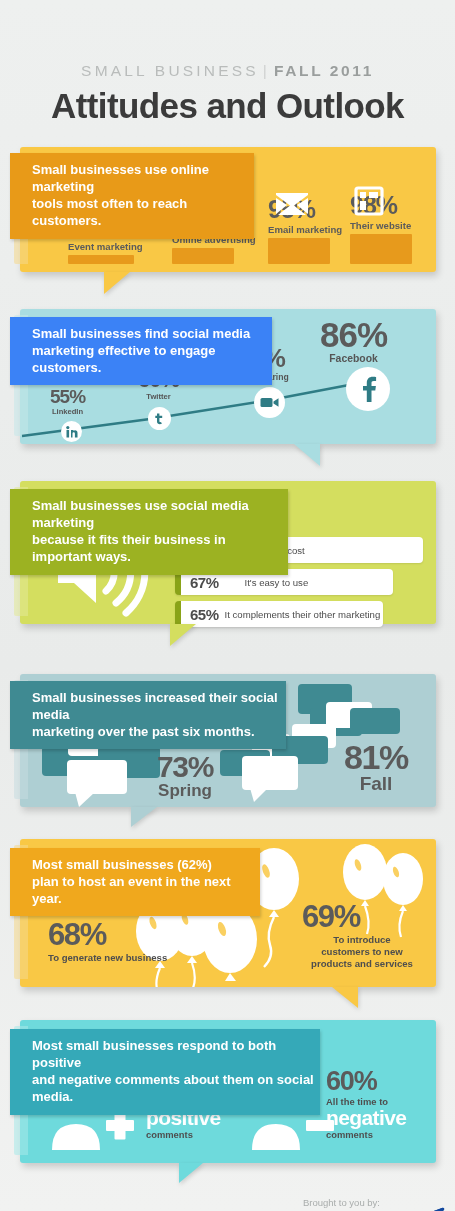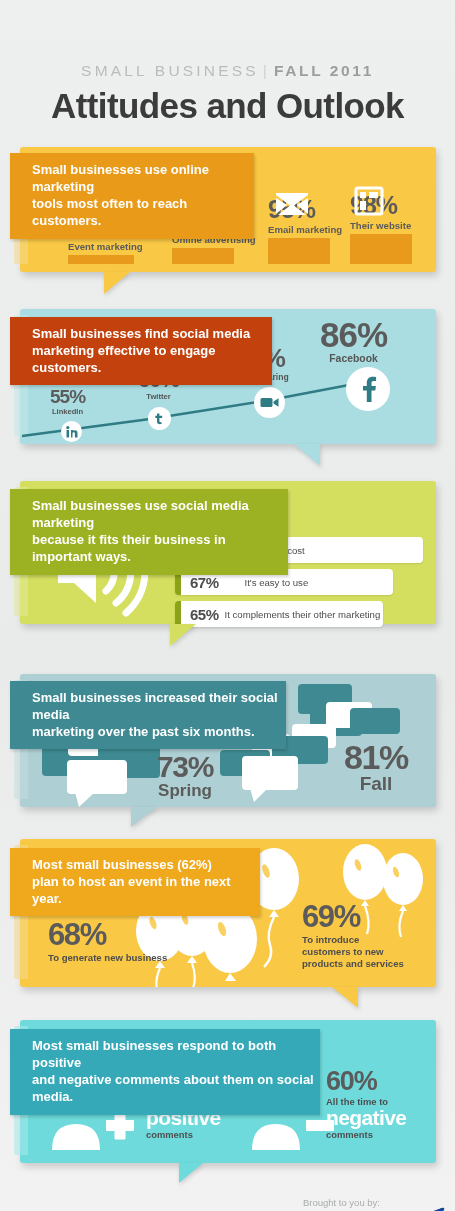--- a/index.html
+++ b/index.html
@@ -38,21 +38,21 @@
     border-top:22px solid #f9c845; filter:drop-shadow(1px 2px 2px rgba(0,0,0,.15)); }
   .col { position:absolute; bottom:6px; text-align:left; }
   .col .pct { font-size:25px; font-weight:bold; color:#5b5b5b; line-height:1;
     letter-spacing:-1px; }
   .col .lbl { font-size:9.6px; font-weight:bold; color:#5b5b5b; margin-top:2px; white-space:nowrap; }
   .col .bar { margin-top:3px; background:#e79a1c; border-radius:1px; }
 
   
   #p2 { top:265px; height:135px; background:#a9dde1; border-radius:3px; }
   #p2 .lip { background:#c5e8ea; }
-  #p2 .band { top:8px; background:#c2410c; width:262px; }
+  #p2 .band { top:8px; background:#3b82f6; width:262px; }
   #p2-tail { top:400px; left:294px;
     border-left:26px solid transparent; border-right:0 solid transparent;
     border-top:22px solid #a9dde1; filter:drop-shadow(1px 2px 2px rgba(0,0,0,.15)); }
   .node { position:absolute; text-align:center; }
   .node .pct { font-weight:bold; color:#5b5b5b; line-height:1; letter-spacing:-1px; }
   .node .lbl { font-weight:bold; color:#555; margin-top:1px; white-space:nowrap; }
   .circ { position:absolute; border-radius:50%; background:#fff;
     display:flex; align-items:center; justify-content:center; }
 
   
@@ -332,21 +332,21 @@
         <ellipse cx="202" cy="90" rx="3.4" ry="7.4" transform="rotate(-20 202 90)"></ellipse>
       </g>
     </svg>
 
     <div class="ev" style="left:28px;top:80px;">
       <div class="pct">68%</div>
       <div class="lbl">To generate new business</div>
     </div>
     <div class="ev" style="left:282px;top:62px;width:120px;">
       <div class="pct">69%</div>
-      <div class="lbl" style="white-space:pre-line;">To introduce
+      <div class="lbl" style="white-space:pre-line;text-align:center;">To introduce
 customers to new
 products and services</div>
     </div>
   </div>
   <div class="tail" id="p5-tail"></div>
 
   <div class="panel" id="p6">
     <div class="lip"></div>
     <div class="band">Most small businesses respond to both positive
 and negative comments about them on social media.</div>

